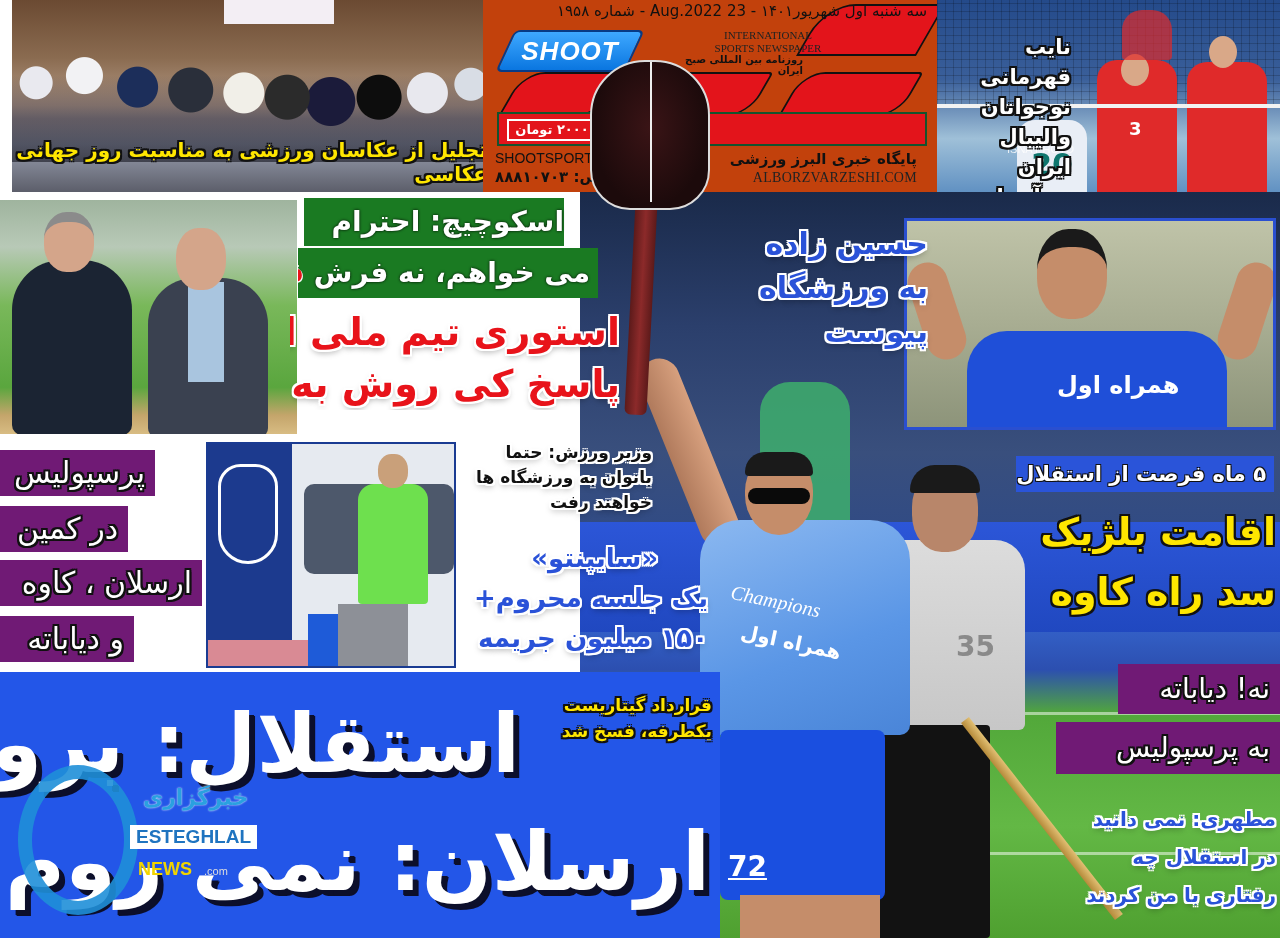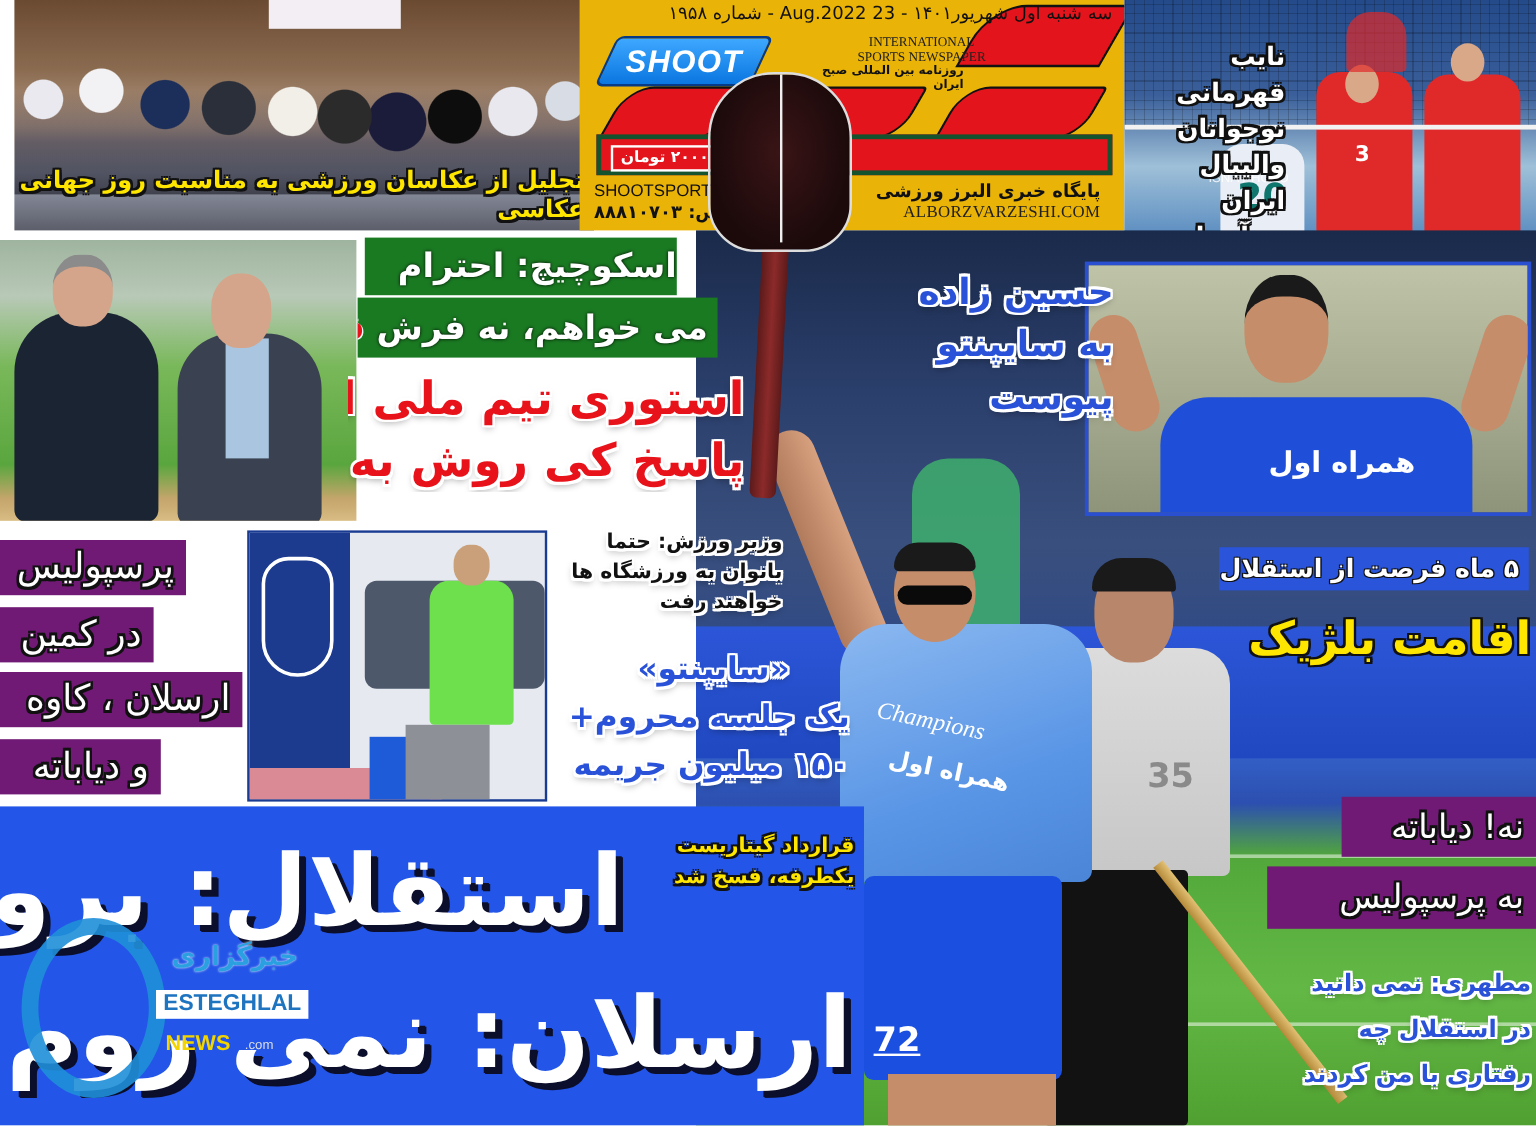--- a/index.html
+++ b/index.html
@@ -24,31 +24,31 @@
       radial-gradient(circle at 66% 58%, #1b1b3a 0 24px, transparent 25px),
       radial-gradient(circle at 76% 55%, #0d0d0d 0 22px, transparent 23px),
       radial-gradient(circle at 86% 52%, #e8e8ee 0 20px, transparent 21px),
       radial-gradient(circle at 95% 46%, #d8dde5 0 16px, transparent 17px),
       linear-gradient(180deg, transparent 0 40%, rgba(40,40,60,.55) 70%, rgba(20,20,30,.6) 100%);
   }
   #photographers .banner { position: absolute; left: 212px; top: 0; width: 110px; height: 24px; background: #f3eef4; }
   #photographers .caption { position: absolute; left: 0; right: 0; bottom: 6px; font-size: 20px; font-weight: bold; color: #ffe600; }
 
   
-  #masthead { left: 483px; top: 0; width: 454px; height: 192px; background: #eab308; overflow: hidden; }
+  #masthead { left: 483px; top: 0; width: 454px; height: 192px; background: #c2410c; overflow: hidden; }
   #masthead .dateline { position: absolute; right: 10px; top: 2px; font-size: 15px; color: #111; white-space: nowrap; }
   #masthead .shoot-logo { position: absolute; left: 22px; top: 30px; width: 130px; height: 42px;
     background: linear-gradient(180deg, #3ea8ff 0%, #0a76e0 100%); border: 2px solid #073b86; transform: skewX(-25deg); border-radius: 6px; }
   #masthead .shoot-logo span { display: block; transform: skewX(25deg); color: #fff; font-weight: bold; font-size: 26px; font-style: italic; text-align: center; line-height: 38px; letter-spacing: 1px; font-family: "Liberation Sans", sans-serif; }
   #masthead .intl { position: absolute; left: 190px; top: 29px; width: 190px; text-align: center; font-family: "Liberation Serif", serif; font-size: 11px; line-height: 13px; color: #222; }
   #masthead .intl-fa { position: absolute; left: 180px; top: 54px; width: 140px; font-size: 10px; font-weight: bold; color: #111; }
   #masthead .big-red { position: absolute; left: 8px; top: 68px; width: 440px; height: 52px; }
   #masthead .big-red .stroke { position: absolute; height: 44px; background: #e3141b; border: 2px solid #111; border-radius: 22px 4px 22px 4px; transform: skewX(-30deg); }
   #masthead .top-red { position: absolute; right: 6px; top: 4px; width: 120px; height: 52px; background: #e3141b; border: 2px solid #111; transform: skewX(-30deg); border-radius: 30px 0 0 0; }
-  #masthead .price-bar { position: absolute; left: 14px; top: 112px; width: 430px; height: 34px; background: #e3141b; border: 4px solid #14532d; }
+  #masthead .price-bar { position: absolute; left: 14px; top: 112px; width: 430px; height: 34px; background: #e3141b; border: 2px solid #14532d; }
   #masthead .price-box { position: absolute; left: 8px; top: 5px; width: 90px; height: 22px; border: 2px solid #fff; color: #fff; font-size: 13px; font-weight: bold; text-align: center; line-height: 18px; }
   #masthead .email { position: absolute; left: 12px; top: 150px; font-size: 14px; color: #111; font-family: "Liberation Sans", sans-serif; }
   #masthead .phone { position: absolute; left: 12px; top: 168px; font-size: 15px; font-weight: bold; color: #111; }
   #masthead .alborz-fa { position: absolute; right: 20px; top: 150px; font-size: 15px; font-weight: bold; color: #111; }
   #masthead .alborz-url { position: absolute; right: 20px; top: 170px; font-family: "Liberation Serif", serif; font-size: 14px; color: #222; letter-spacing: .3px; margin-left: 20px; }
 
   
   #volleyball { left: 937px; top: 0; width: 343px; height: 198px; overflow: hidden;
     background: linear-gradient(180deg, #244a8a 0%, #3a5f9a 40%, #9fc0d8 70%, #5a8cc0 100%); }
   #volleyball .net { position: absolute; left: 0; right: 0; top: 104px; height: 4px; background: #f2f2f2; }
@@ -193,21 +193,21 @@
 <div class="abs" style="left:904px; top:218px; width:372px; height:212px; border:3px solid #2a4fd0; overflow:hidden; background: linear-gradient(180deg,#bfc3a8 0%, #a8ad92 50%, #8d947a 100%);">
   <div style="position:absolute; left:130px; top:8px; width:70px; height:90px; background:#c58d6a; border-radius:45%; border-top:18px solid #1a1a1a;"></div>
   <div style="position:absolute; left:60px; top:110px; width:260px; height:110px; background:#1f4fd8; border-radius:40px 40px 0 0;"></div>
   <div style="position:absolute; left:10px; top:40px; width:40px; height:100px; background:#c58d6a; border-radius:20px; transform:rotate(-18deg);"></div>
   <div style="position:absolute; left:320px; top:40px; width:40px; height:100px; background:#c58d6a; border-radius:20px; transform:rotate(18deg);"></div>
   <div class="rtl" style="position:absolute; left:150px; top:150px; color:#fff; font-weight:bold; font-size:24px;">همراه اول</div>
 </div>
 
 <div class="abs rtl outline-white" style="left:756px; top:222px; width:172px; font-size:30px; line-height:44px; font-weight:bold; color:#2a52d8;">
   <div>حسین زاده</div>
-  <div>به سایپنتو</div>
+  <div>به ورزشگاه</div>
   <div>پیوست</div>
 </div>
 
 <div id="player-arm" class="abs"></div>
 <div id="guitar-neck" class="abs"></div>
 <div id="guitar-body" class="abs">
   <div style="position:absolute; left:58px; top:0; width:2px; height:140px; background:#eee;"></div>
 </div>
 <div id="photog-vest" class="abs">
   <div class="num">35</div>
@@ -269,20 +269,21 @@
 </div>
 <div class="abs rtl outline-white" style="left:458px; top:538px; width:250px; font-size:26px; line-height:40px; font-weight:bold; color:#2a52d8;">
   <div style="padding-right:50px;">«سایپنتو»</div>
   <div>یک جلسه محروم+</div>
   <div>۱۵۰ میلیون جریمه</div>
 </div>
 
 <div class="abs rtl" style="left:1016px; top:456px; width:258px; height:36px; background:#2a54d9; color:#fff; font-size:21px; line-height:36px; font-weight:bold; padding-right:8px; text-shadow:-1px -1px 0 #111, 1px 1px 0 #111, 1px -1px 0 #111, -1px 1px 0 #111;">۵ ماه فرصت از استقلال</div>
 <div class="abs rtl outline-dark" style="left:1010px; top:502px; width:266px; font-size:38px; line-height:60px; font-weight:bold; color:#ffe600;">
   <div>اقامت بلژیک</div>
+  <div>سد راه کاوه</div>
 </div>
 
 <div class="abs rtl redtag outline-dark" style="left:1118px; top:664px; width:162px; height:50px; font-size:28px; line-height:50px;">نه! دیاباته</div>
 <div class="abs rtl redtag outline-dark" style="left:1056px; top:722px; width:224px; height:52px; font-size:28px; line-height:52px;">به پرسپولیس</div>
 
 <div class="abs rtl outline-white" style="left:1050px; top:800px; width:226px; font-size:20px; line-height:38px; font-weight:bold; color:#2a52d8;">
   <div>مطهری: نمی دانید</div>
   <div>در استقلال چه</div>
   <div>رفتاری با من کردند</div>
 </div>

